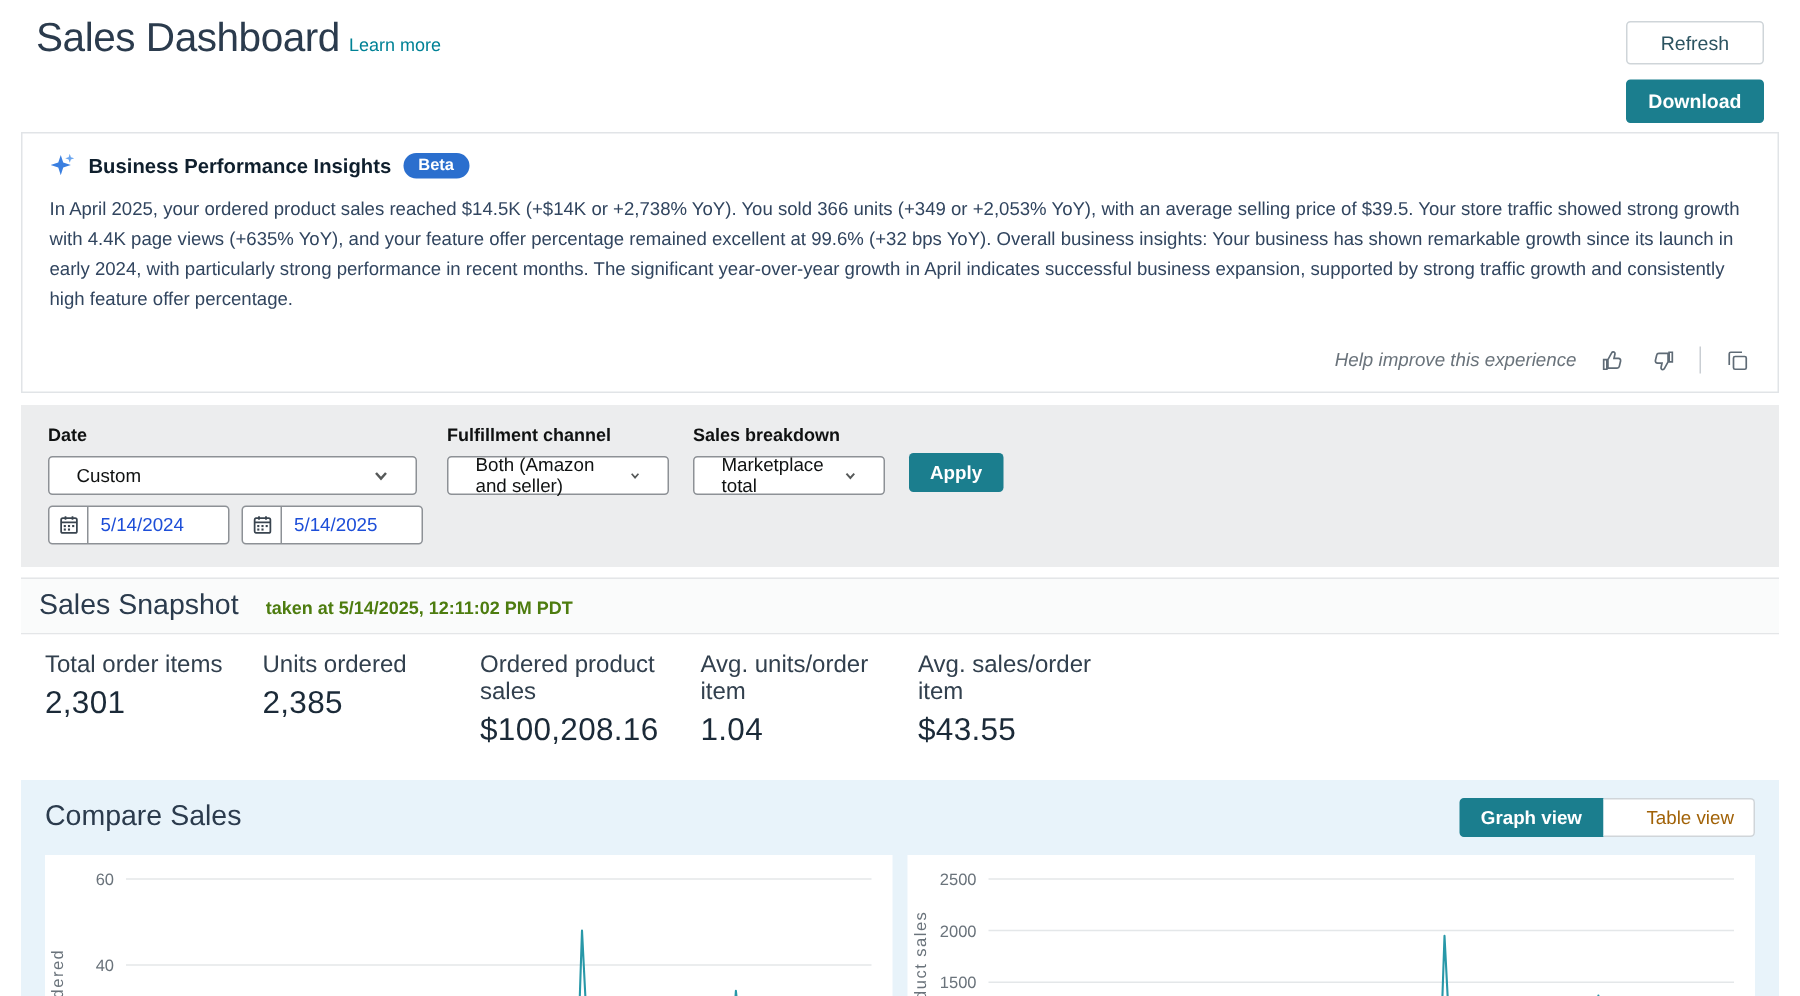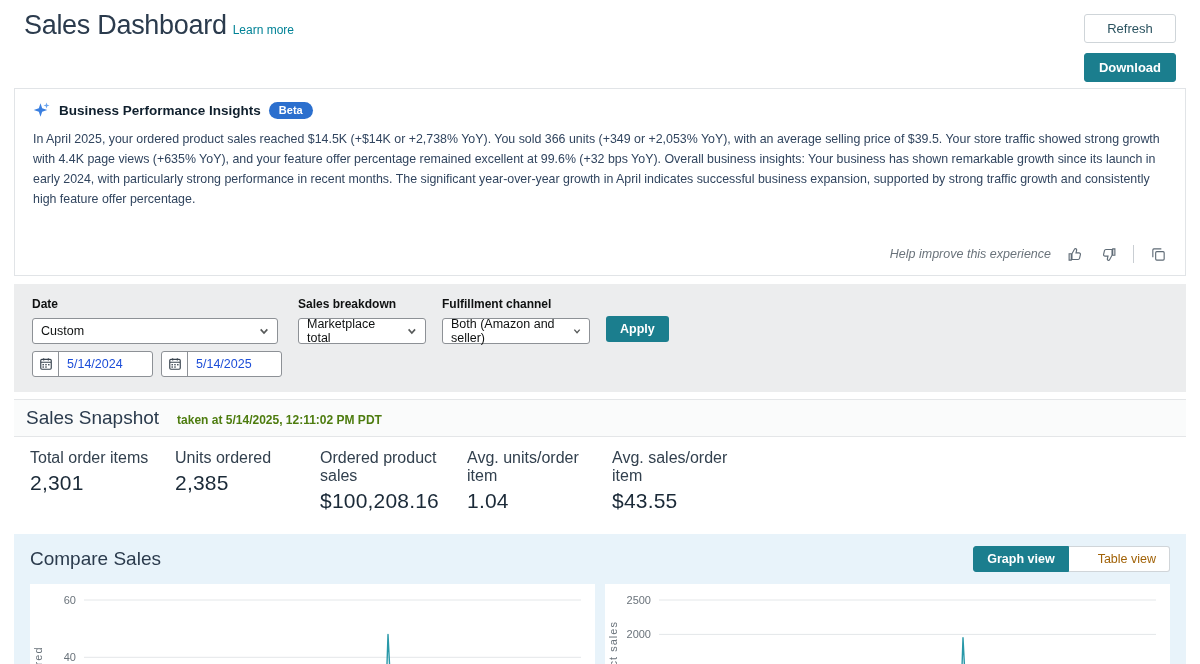--- a/index.html
+++ b/index.html
@@ -19,32 +19,32 @@
     color: #fff; font-size: 13px; font-weight: 700; padding: 6px 14px; cursor: pointer; font-family: inherit; }
 
   
   .card { margin: 0 14px; border: 1px solid #e1e4e7; background: #fff; padding: 12px 18px 10px 18px; }
   .card-head { display: flex; align-items: center; gap: 8px; }
   .card-title { font-size: 13.5px; font-weight: 700; color: #0f1f2d; }
   .beta-badge { background: #2b6fce; color: #fff; font-size: 11px; font-weight: 600;
     padding: 2px 10px 3px 10px; border-radius: 11px; }
   .card-body { margin-top: 10px; font-size: 12.4px; line-height: 1.62; color: #31455f; }
   .feedback { display: flex; justify-content: flex-end; align-items: center; gap: 16px;
-    margin-top: 36px; margin-bottom: 2px; }
+    margin-top: 22px; margin-bottom: 2px; }
   .feedback-text { font-style: italic; font-size: 12.5px; color: #6a737b; }
   .icon-btn { background: none; border: none; cursor: pointer; display: flex; align-items: center; padding: 0; }
   .icon-btn svg { width: 17px; height: 17px; fill: none; stroke: #5f6b76; stroke-width: 1.6; }
   .v-div { width: 1px; height: 18px; background: #c9ced3; }
 
   
   .filters { margin: 8px 14px 0 14px; background: #ecedee; padding: 13px 18px 15px 18px;
     display: flex; gap: 16px; align-items: flex-start; }
   .f-label { font-size: 12px; font-weight: 700; color: #0f1111; margin-bottom: 7px; }
   .select { height: 26px; display: flex; align-items: center; justify-content: space-between;
-    background: #fff; border: 1px solid #8d9196; border-radius: 3px; padding: 0 8px;
+    background: #fff; border: 1px solid #8d9196; border-radius: 3px; padding: 0 18px;
     font-size: 12.5px; color: #0f1111; cursor: pointer; }
   .select svg { width: 10px; height: 10px; stroke: #565959; stroke-width: 2; fill: none; margin-left: 8px; }
   .sel-date { width: 246px; }
   .sel-breakdown { width: 128px; }
   .sel-channel { width: 148px; }
   .date-row { display: flex; gap: 8px; margin-top: 7px; }
   .date-input { height: 26px; width: 121px; background: #fff; border: 1px solid #8d9196;
     border-radius: 3px; display: flex; align-items: center; cursor: pointer; }
   .cal-btn { width: 26px; height: 100%; display: flex; align-items: center; justify-content: center;
     border-right: 1px solid #8d9196; }
@@ -157,32 +157,32 @@
               <rect x="15.6" y="12" width="2.4" height="2.4"></rect>
               <rect x="6" y="16" width="2.4" height="2.4"></rect>
               <rect x="10.8" y="16" width="2.4" height="2.4"></rect>
             </svg>
         </span>
         <span class="date-text">5/14/2025</span>
       </div>
     </div>
   </div>
   <div>
+    <div class="f-label">Fulfillment channel</div>
+    <div class="select sel-channel">
+      <span>Both (Amazon and seller)</span>
+      <svg viewBox="0 0 12 12">
+          <polyline points="2,4 6,8.5 10,4"></polyline>
+        </svg>
+    </div>
+  </div>
+  <div>
     <div class="f-label">Sales breakdown</div>
     <div class="select sel-breakdown">
       <span>Marketplace total</span>
-      <svg viewBox="0 0 12 12">
-          <polyline points="2,4 6,8.5 10,4"></polyline>
-        </svg>
-    </div>
-  </div>
-  <div>
-    <div class="f-label">Fulfillment channel</div>
-    <div class="select sel-channel">
-      <span>Both (Amazon and seller)</span>
       <svg viewBox="0 0 12 12">
           <polyline points="2,4 6,8.5 10,4"></polyline>
         </svg>
     </div>
   </div>
   <div class="apply-col">
     <button class="btn-apply">Apply</button>
   </div>
 </div>
 

